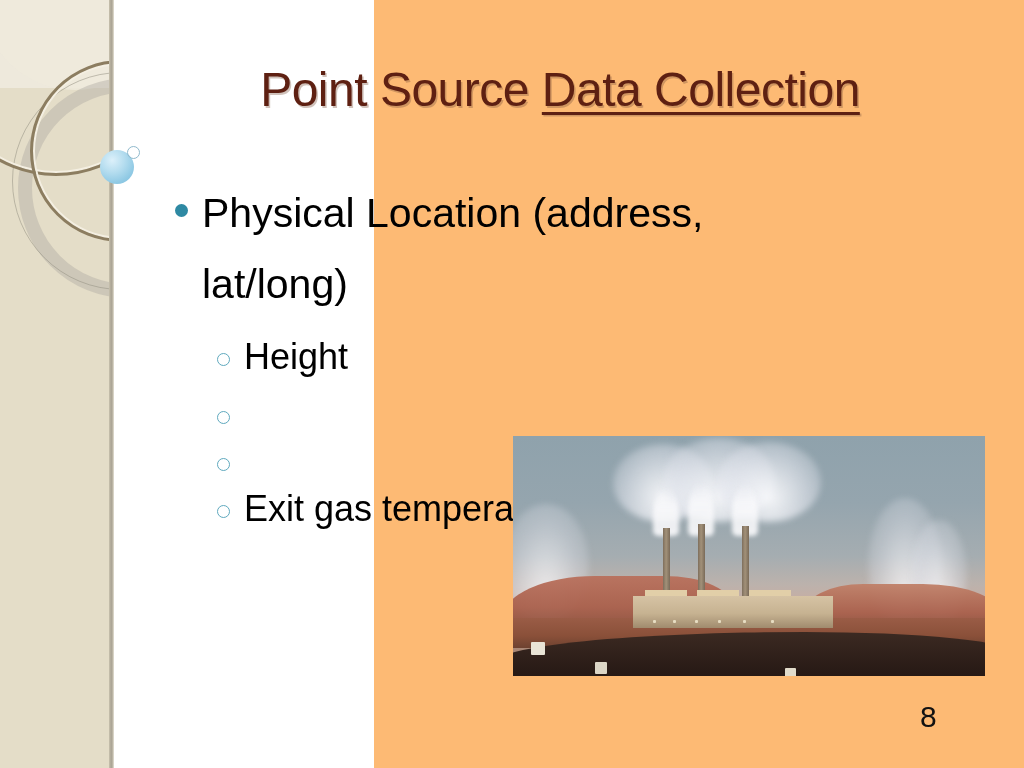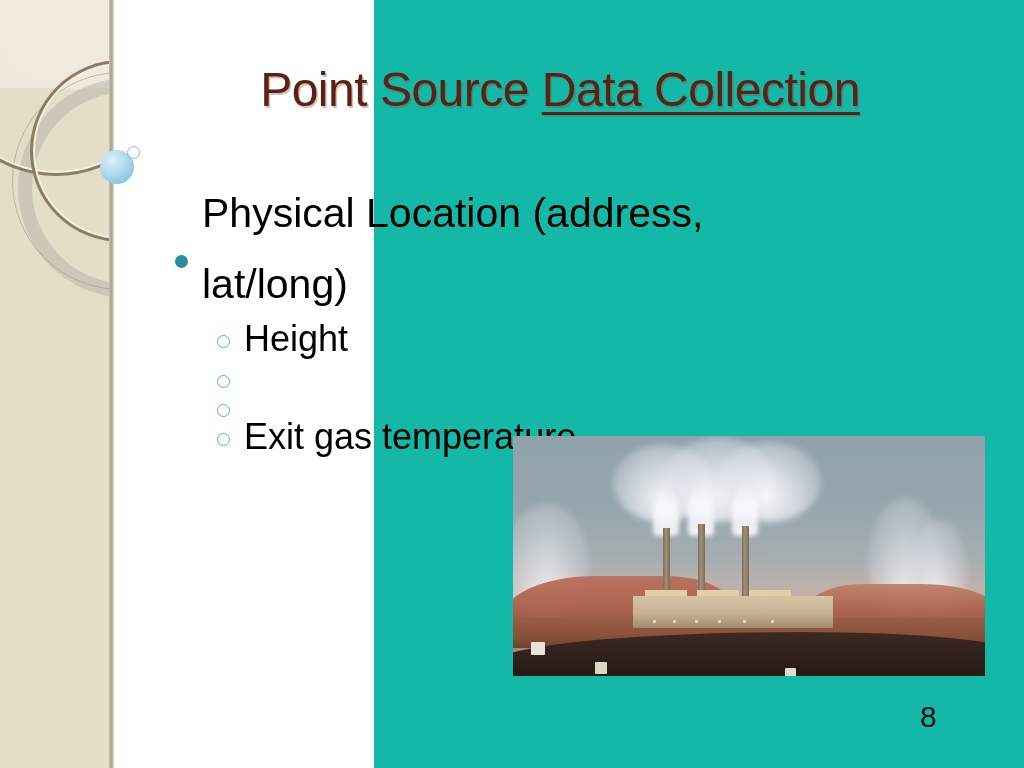--- a/index.html
+++ b/index.html
@@ -11,21 +11,21 @@
     width: 1024px;
     height: 768px;
     overflow: hidden;
     font-family: "Liberation Sans", sans-serif;
   }
 
   #slide {
     position: relative;
     width: 1024px;
     height: 768px;
-    background: #14b8a6;
+    background: #fdba74;
     overflow: hidden;
   }
 
   
   .sidebar {
     position: absolute;
     left: 0; top: 0;
     width: 113px;
     height: 768px;
     background: #E4DDC8;
@@ -153,21 +153,21 @@
   
   .body {
     position: absolute;
     left: 175px;
     top: 178px;
     width: 700px;
   }
   .lvl1 {
     position: relative;
     display: flex;
-    align-items: center;
+    align-items: flex-start;
     color: #000000;
     font-size: 41px;
     line-height: 1.72;
     font-family: "Liberation Sans", sans-serif;
     font-weight: 400;
   }
   .lvl1 .dot {
     flex: 0 0 auto;
     width: 13px;
     height: 13px;
@@ -183,20 +183,21 @@
 
   .lvl2 {
     position: relative;
     display: flex;
     align-items: flex-start;
     color: #000000;
     font-size: 36px;
     line-height: 1.1;
     font-family: "Liberation Sans", sans-serif;
     margin-left: 42px;
+    margin-top: 18px;
   }
   .lvl2 .ring {
     flex: 0 0 auto;
     width: 11px;
     height: 11px;
     border-radius: 50%;
     border: 1.6px solid #5FA9BE;
     background: transparent;
     margin-top: 16px;
     margin-right: 14px;

